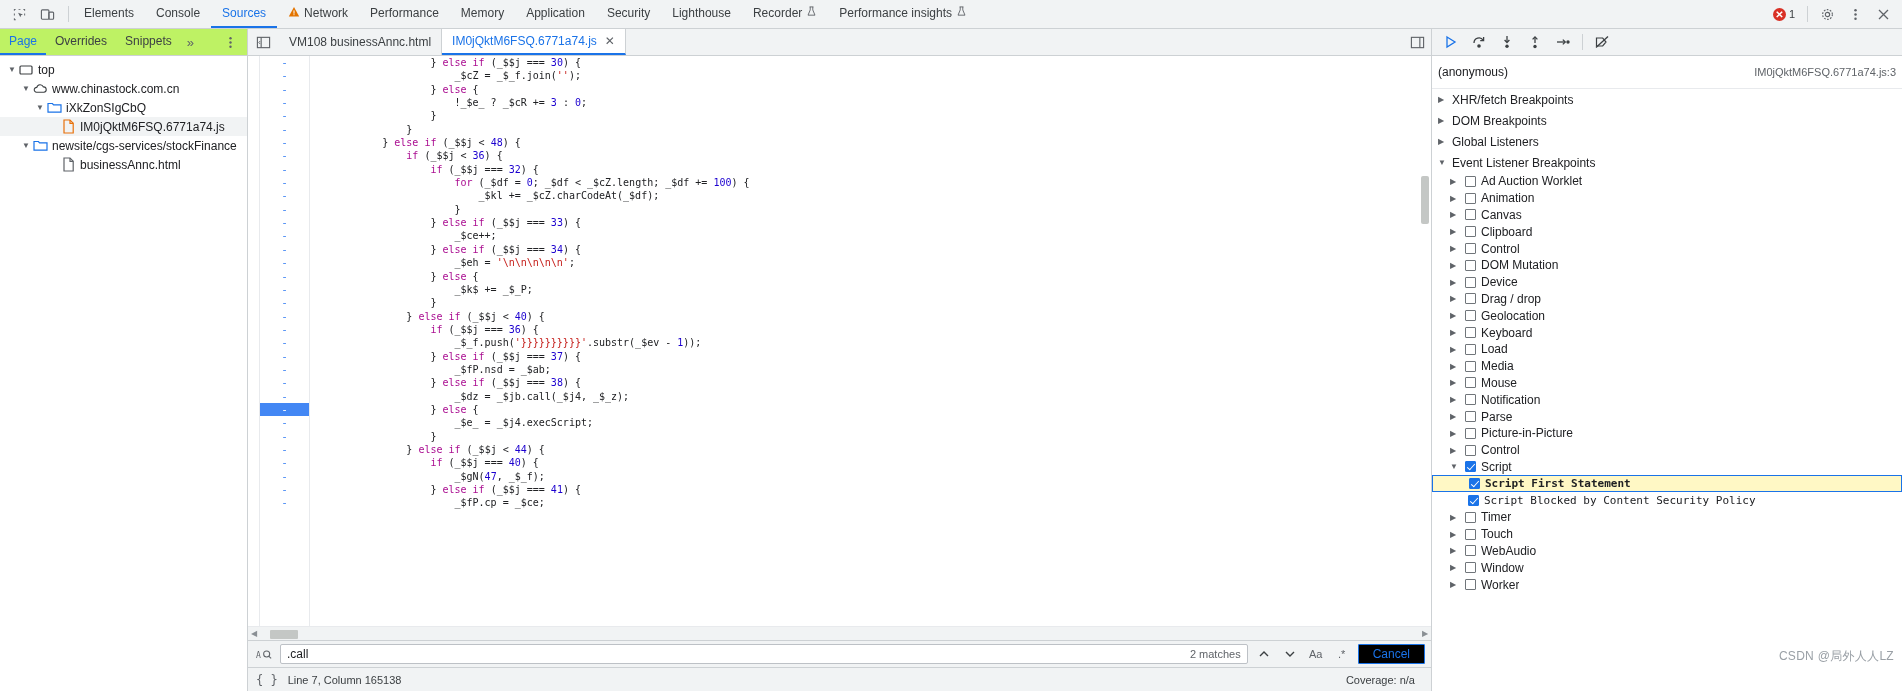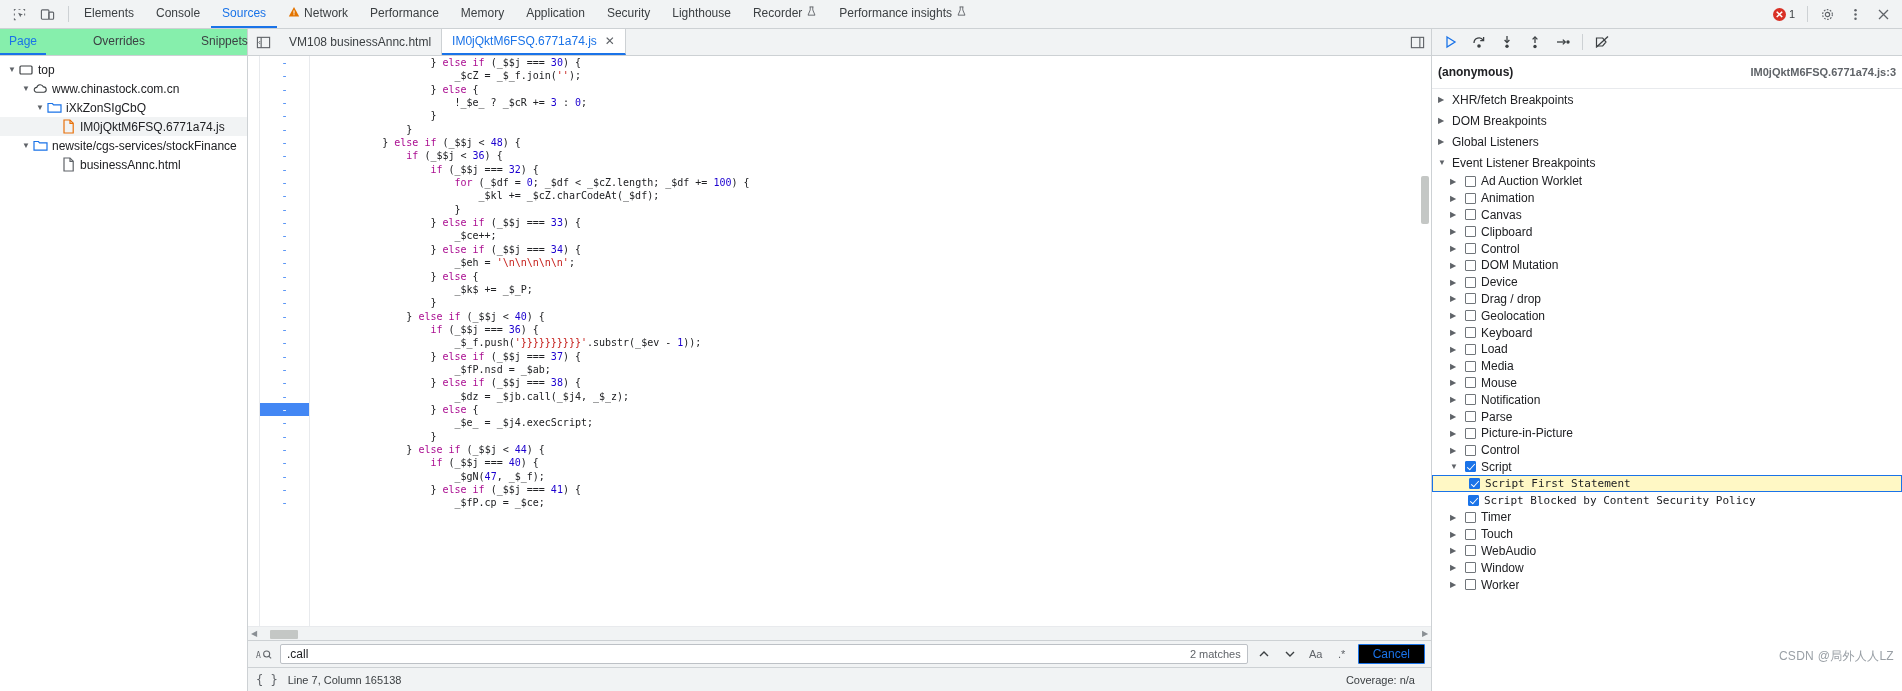--- a/index.html
+++ b/index.html
@@ -42,22 +42,21 @@
     color: #fff; font-size: 10px; font-weight: bold; line-height: 13px; text-align: center;
   }
   .vdiv { width: 1px; height: 16px; background: #cdd1d4; margin: 0 4px; }
 
   
   .row2 { height: 27px; min-height: 27px; display: flex; background: #f1f3f4; border-bottom: 1px solid #cdd1d4; }
   .navpane-head {
     width: 248px; min-width: 248px;
     display: flex; align-items: stretch;
     border-right: 1px solid #cdd1d4;
-    background: #86efac;
-    gap: 38px;
+    background: #bef264;
   }
   .stab {
     display: flex; align-items: center; padding: 0 9px; font-size: 12px; color: #3c4043;
     border-bottom: 2px solid transparent; height: 26px; white-space: nowrap;
   }
   .stab.active { color: #1a73e8; border-bottom: 2px solid #1a73e8; }
   .stab-more { display:flex; align-items:center; padding:0 6px; color:#5f6368; font-size:13px; }
   .navpane-head .dots { margin-left: auto; display: flex; align-items: center; padding: 0 10px; color:#5f6368; }
 
   .editor-head {
@@ -167,21 +166,21 @@
   .statusbar .braces { color: #5f6368; font-family: "DejaVu Sans Mono", monospace; font-size: 12px; }
   .statusbar .cov { margin-left: auto; margin-right: 8px; }
 
   
   .dbgpane {
     width: 470px; min-width: 470px; background: #ffffff; overflow: hidden;
     font-size: 12px; display: flex; flex-direction: column;
   }
   .dbg-callstack {
     display: flex; align-items: center; height: 22px; padding: 16px 6px;
-    border-bottom: 1px solid #e8eaed; color: #202124; font-weight: bold;
+    border-bottom: 1px solid #e8eaed; color: #202124;
   }
   .dbg-callstack .loc { margin-left: auto; color: #5f6368; font-size: 11px; }
   .dbg-section {
     display: flex; align-items: center; height: 21px; padding-left: 6px; gap: 4px; color: #202124;
   }
   .arw { width: 10px; color: #5f6368; font-size: 8px; display:inline-block; }
   .arw.open { color:#5f6368; }
   .elb-list { overflow: hidden; }
   .elb-row {
     display: flex; align-items: center; height: 16.8px; padding-left: 18px; gap: 5px; color: #202124;
@@ -193,21 +192,21 @@
     display: inline-block; position: relative;
   }
   .cb.checked { background: #1a73e8; border-color: #1a73e8; }
   .cb.checked::after {
     content: ""; position: absolute; left: 3px; top: 0px; width: 3px; height: 7px;
     border: solid #fff; border-width: 0 1.6px 1.6px 0; transform: rotate(42deg);
   }
   .elb-label { white-space: nowrap; overflow: hidden; text-overflow: ellipsis; }
   .elb-row.highlight .elb-label { font-family: "DejaVu Sans Mono", monospace; font-size: 11px; }
   .elb-row.sub .elb-label { font-family: "DejaVu Sans Mono", monospace; font-size: 11px; }
-  .selborder { border: 1px solid #1a73e8; }
+  .selborder { border: 1px solid #1a73e8; font-weight: bold; }
 
   .watermark {
     position: absolute; right: 8px; bottom: 26px;
     font-size: 12px; color: #9aa0a6; letter-spacing: 0.3px;
   }
 </style>
 </head>
 <body>
 
 <div class="app">

